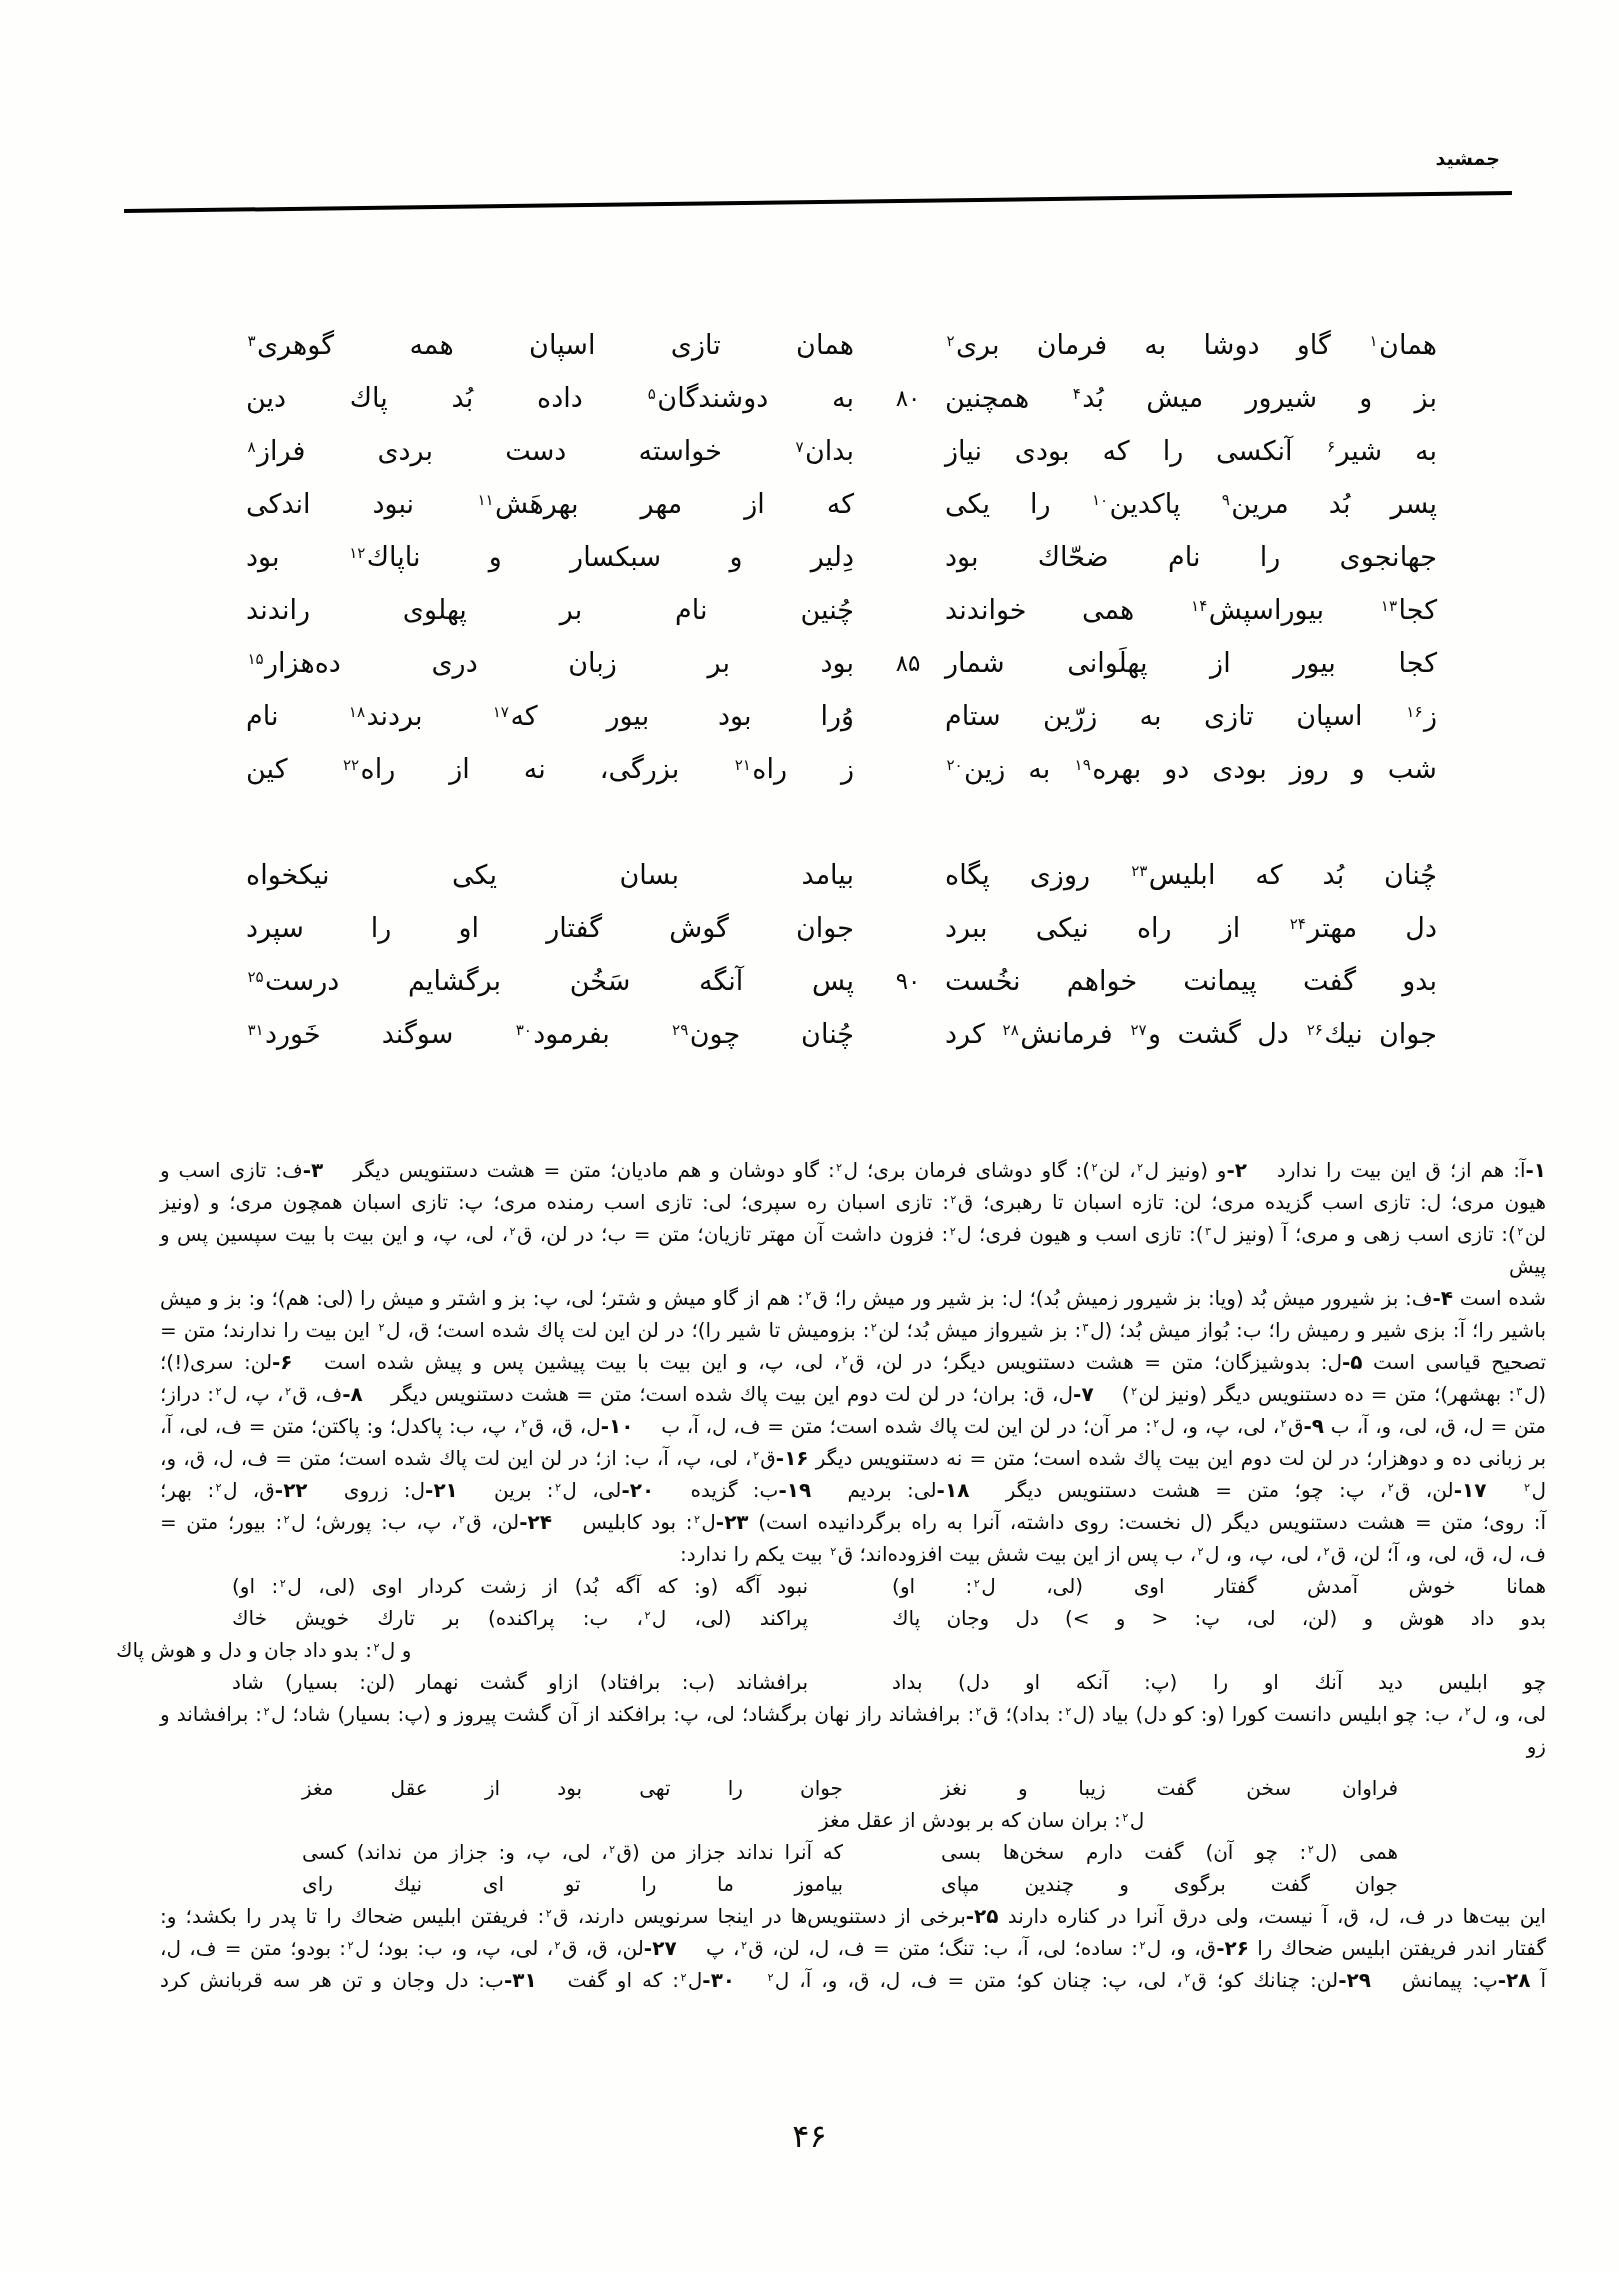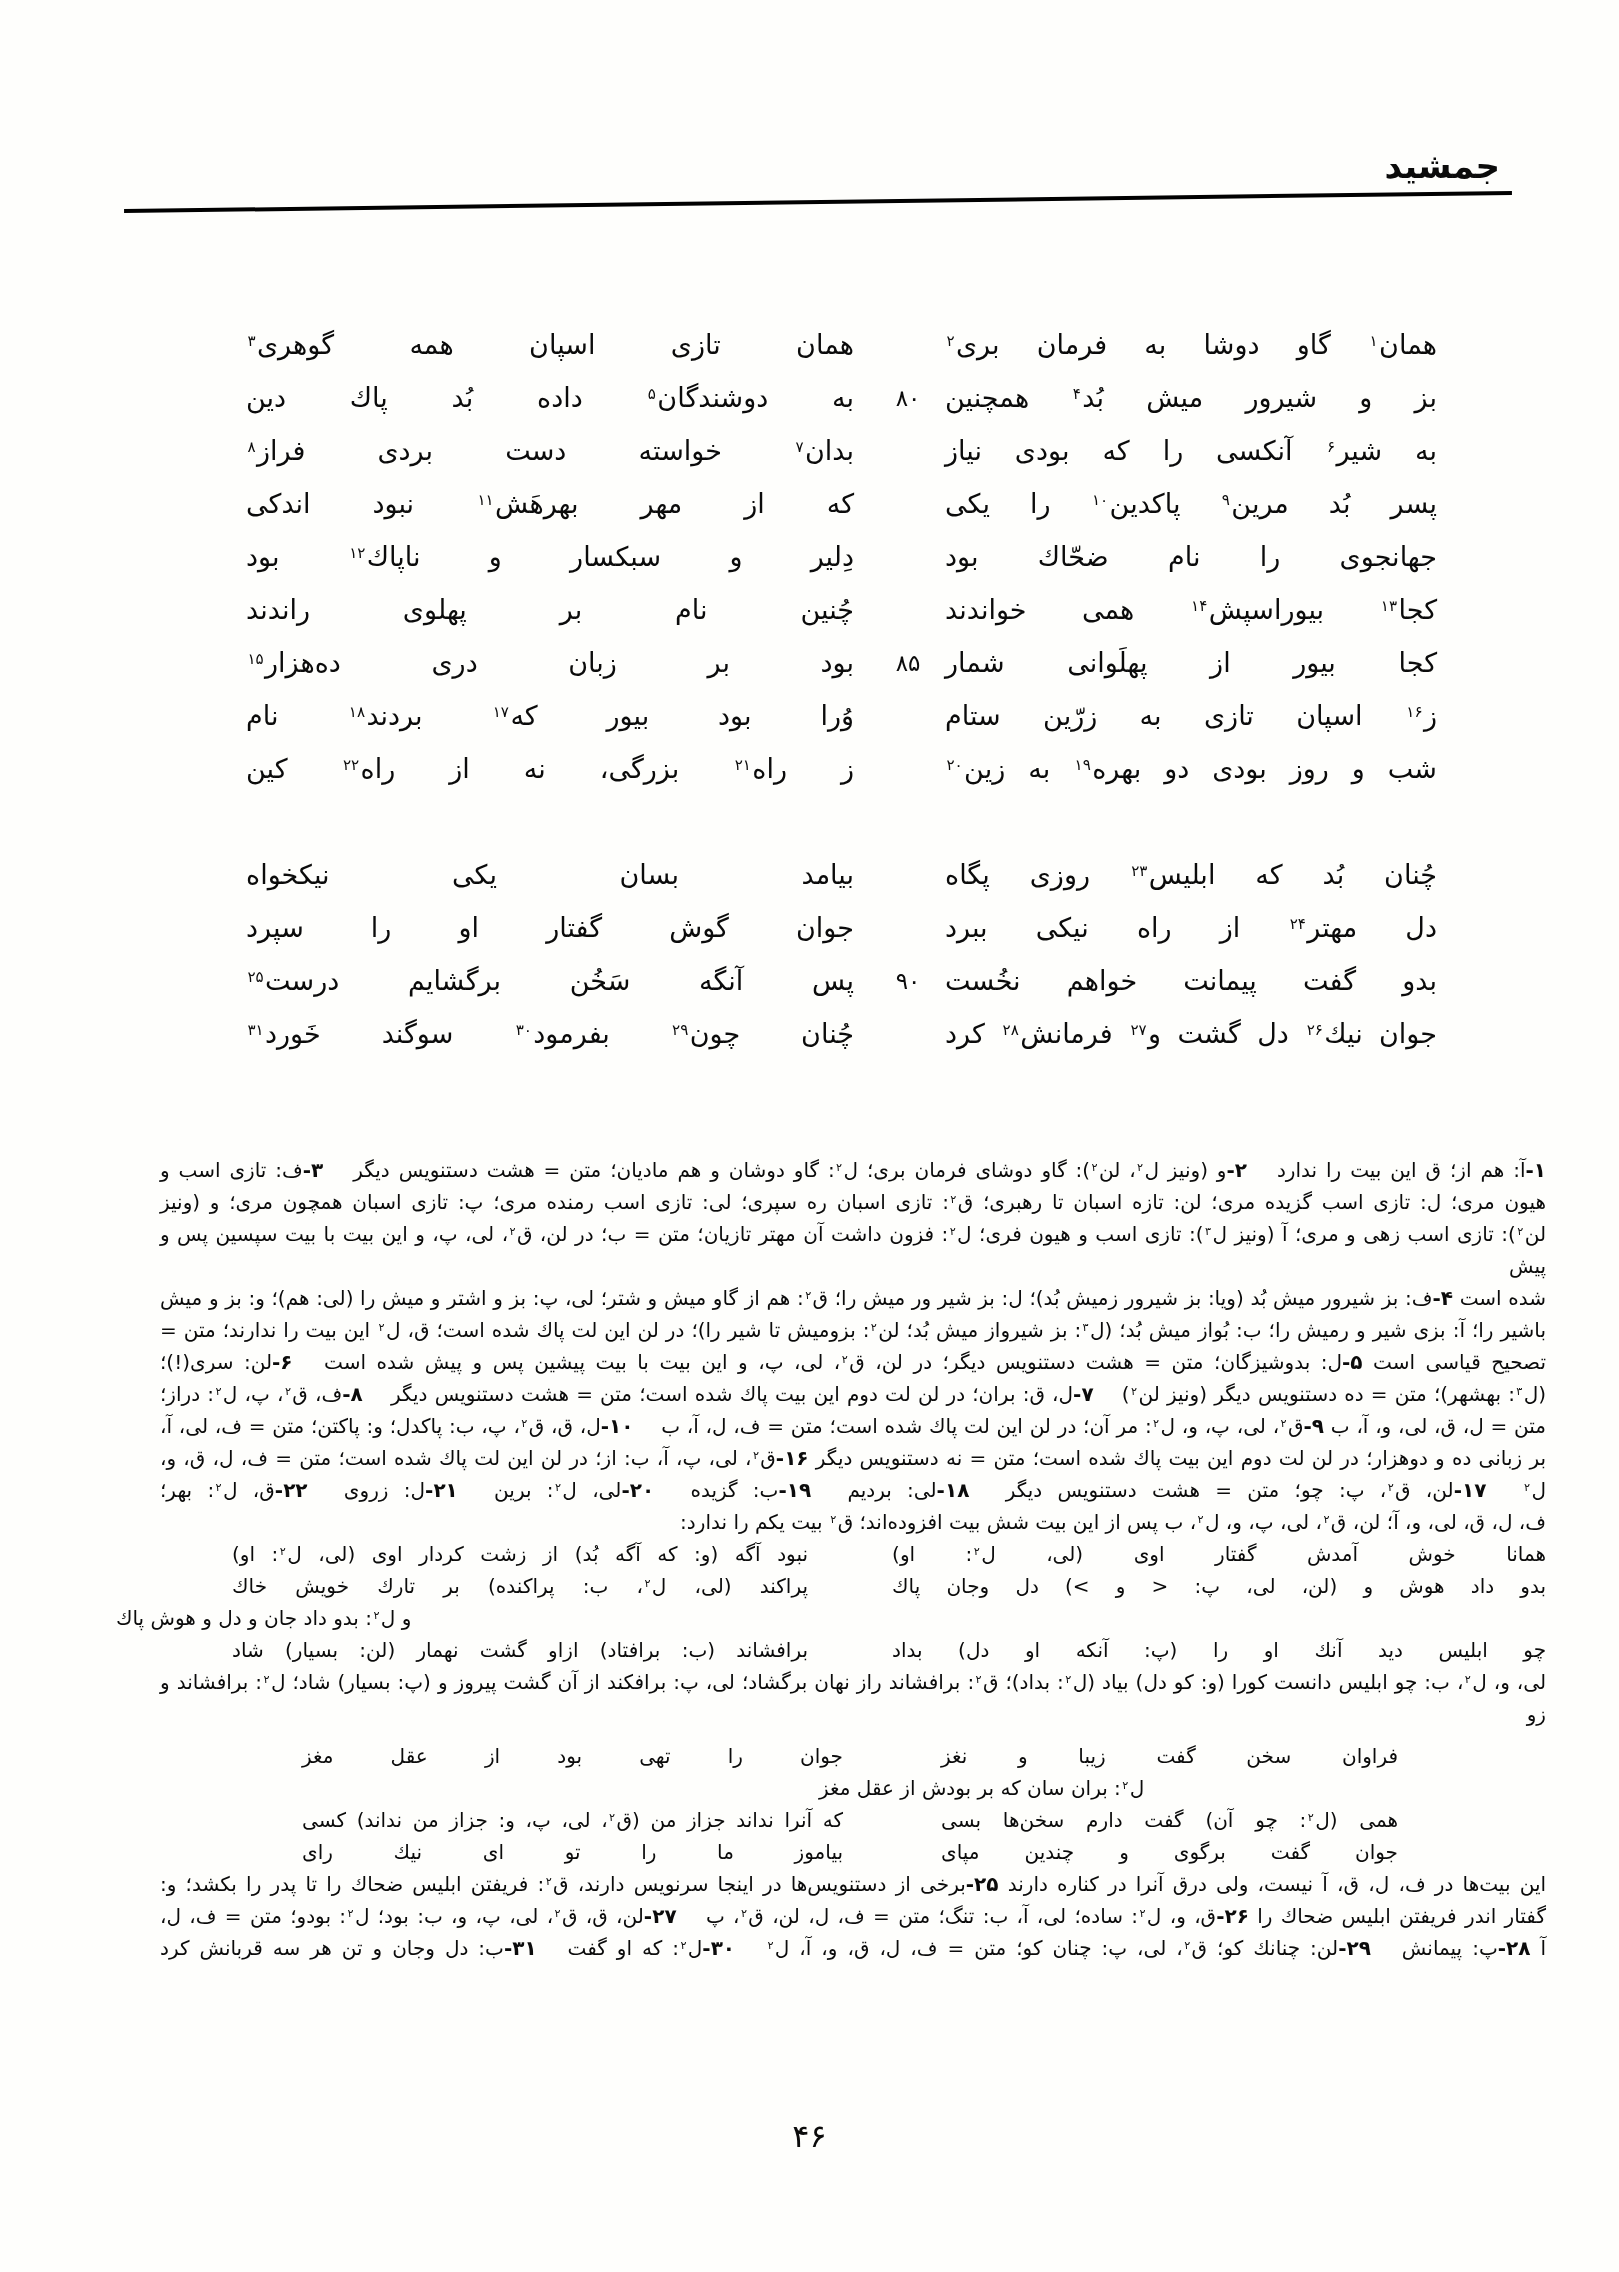--- a/index.html
+++ b/index.html
@@ -9,21 +9,21 @@
     margin:0 auto;
     background:#fefefc;
     color:#0b0b0b;
     font-family:"DejaVu Sans",sans-serif;
     direction:rtl;
     overflow:hidden;
   }
   
   .runhead{
     position:absolute;top:149px;right:119px;
-    font-size:34px;font-weight:bold;letter-spacing:0;
+    font-size:19px;font-weight:bold;letter-spacing:0;
     line-height:1;
   }
   .headrule{
     position:absolute;top:200px;right:107px;
     width:1388px;height:3.5px;background:#000;
     transform:rotate(-0.75deg);transform-origin:center;
   }
   
   .poetry{position:absolute;top:318px;right:0;left:0;}
   .vrow{
@@ -331,20 +331,21 @@
       <div class="dense"><b class="nn">۱-</b>آ: هم از؛ ق این بیت را ندارد <b class="nn">۲-</b>و (ونیز ل<sup class="su">۲</sup>، لن<sup class="su">۲</sup>): گاو دوشای فرمان بری؛ ل<sup class="su">۲</sup>: گاو دوشان و هم مادیان؛ متن = هشت دستنویس دیگر <b class="nn">۳-</b>ف: تازی اسب و</div>
       <div class="dense">هیون مری؛ ل: تازی اسب گزیده مری؛ لن: تازه اسبان تا رهبری؛ ق<sup class="su">۲</sup>: تازی اسبان ره سپری؛ لی: تازی اسب رمنده مری؛ پ: تازی اسبان همچون مری؛ و (ونیز</div>
       <div class="dense">لن<sup class="su">۲</sup>): تازی اسب زهی و مری؛ آ (ونیز ل<sup class="su">۳</sup>): تازی اسب و هیون فری؛ ل<sup class="su">۲</sup>: فزون داشت آن مهتر تازیان؛ متن = ب؛ در لن، ق<sup class="su">۲</sup>، لی، پ، و این بیت با بیت سپسین پس و پیش</div>
       <div class="dense">شده است <b class="nn">۴-</b>ف: بز شیرور میش بُد (ویا: بز شیرور زمیش بُد)؛ ل: بز شیر ور میش را؛ ق<sup class="su">۲</sup>: هم از گاو میش و شتر؛ لی، پ: بز و اشتر و میش را (لی: هم)؛ و: بز و میش</div>
       <div class="dense">باشیر را؛ آ: بزی شیر و رمیش را؛ ب: بُواز میش بُد؛ (ل<sup class="su">۳</sup>: بز شیرواز میش بُد؛ لن<sup class="su">۲</sup>: بزومیش تا شیر را)؛ در لن این لت پاك شده است؛ ق، ل<sup class="su">۲</sup> این بیت را ندارند؛ متن =</div>
       <div class="dense">تصحیح قیاسی است <b class="nn">۵-</b>ل: بدوشیزگان؛ متن = هشت دستنویس دیگر؛ در لن، ق<sup class="su">۲</sup>، لی، پ، و این بیت با بیت پیشین پس و پیش شده است <b class="nn">۶-</b>لن: سری(!)؛</div>
       <div class="dense">(ل<sup class="su">۳</sup>: بهشهر)؛ متن = ده دستنویس دیگر (ونیز لن<sup class="su">۲</sup>) <b class="nn">۷-</b>ل، ق: بران؛ در لن لت دوم این بیت پاك شده است؛ متن = هشت دستنویس دیگر <b class="nn">۸-</b>ف، ق<sup class="su">۲</sup>، پ، ل<sup class="su">۲</sup>: دراز؛</div>
       <div class="dense">متن = ل، ق، لی، و، آ، ب <b class="nn">۹-</b>ق<sup class="su">۲</sup>، لی، پ، و، ل<sup class="su">۲</sup>: مر آن؛ در لن این لت پاك شده است؛ متن = ف، ل، آ، ب <b class="nn">۱۰-</b>ل، ق، ق<sup class="su">۲</sup>، پ، ب: پاکدل؛ و: پاکتن؛ متن = ف، لی، آ،</div>
       <div class="dense">بر زبانی ده و دوهزار؛ در لن لت دوم این بیت پاك شده است؛ متن = نه دستنویس دیگر <b class="nn">۱۶-</b>ق<sup class="su">۲</sup>، لی، پ، آ، ب: از؛ در لن این لت پاك شده است؛ متن = ف، ل، ق، و،</div>
       <div class="dense">ل<sup class="su">۲</sup> <b class="nn">۱۷-</b>لن، ق<sup class="su">۲</sup>، پ: چو؛ متن = هشت دستنویس دیگر <b class="nn">۱۸-</b>لی: بردیم <b class="nn">۱۹-</b>ب: گزیده <b class="nn">۲۰-</b>لی، ل<sup class="su">۲</sup>: برین <b class="nn">۲۱-</b>ل: زروی <b class="nn">۲۲-</b>ق، ل<sup class="su">۲</sup>: بهر؛</div>
+      <div class="dense">آ: روی؛ متن = هشت دستنویس دیگر (ل نخست: روی داشته، آنرا به راه برگردانیده است) <b class="nn">۲۳-</b>ل<sup class="su">۲</sup>: بود کابلیس <b class="nn">۲۴-</b>لن، ق<sup class="su">۲</sup>، پ، ب: پورش؛ ل<sup class="su">۲</sup>: بیور؛ متن =</div>
       <div class="dense dense-end">ف، ل، ق، لی، و، آ؛ لن، ق<sup class="su">۲</sup>، لی، پ، و، ل<sup class="su">۲</sup>، ب پس از این بیت شش بیت افزوده‌اند؛ ق<sup class="su">۲</sup> بیت یکم را ندارد:</div>
       <div class="app-vrow wide">
         <div class="app-hem">
           <span>همانا</span>
           <span>خوش</span>
           <span>آمدش</span>
           <span>گفتار</span>
           <span>اوی</span>
           <span>(لی،</span>
           <span>ل<sup class="su">۲</sup>:</span>

